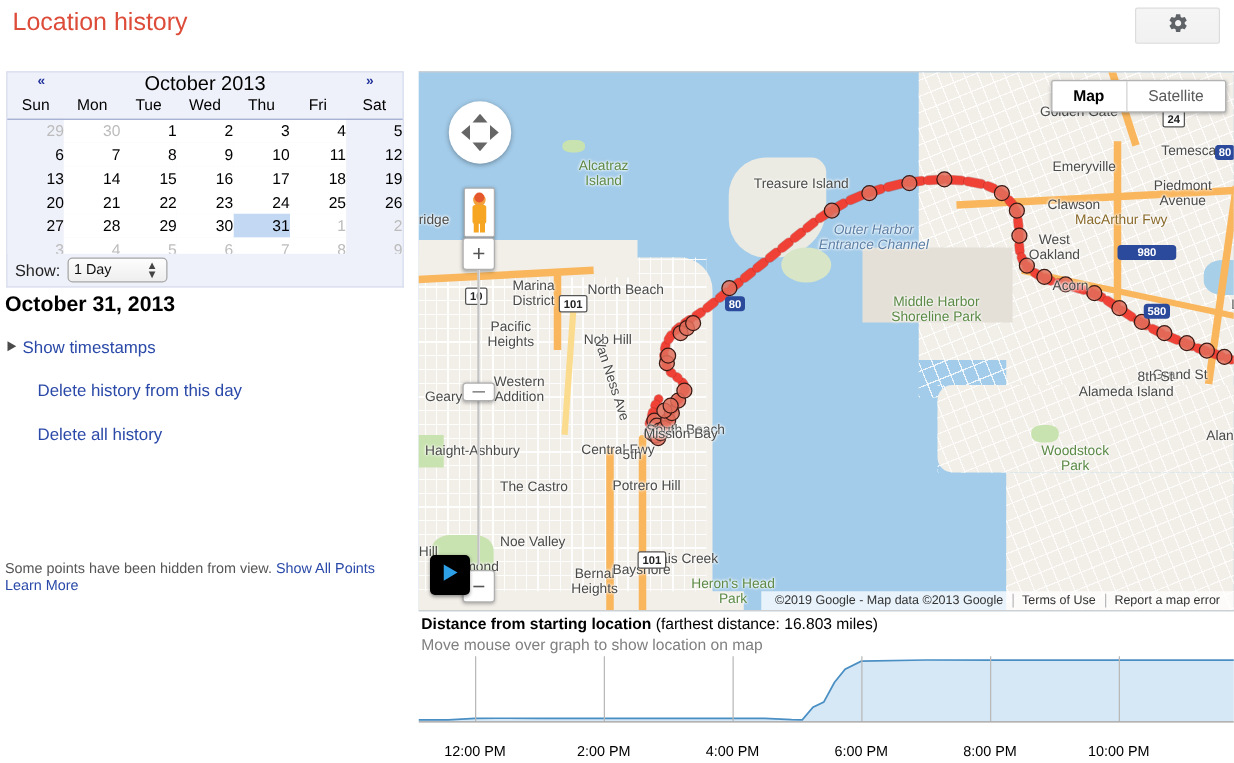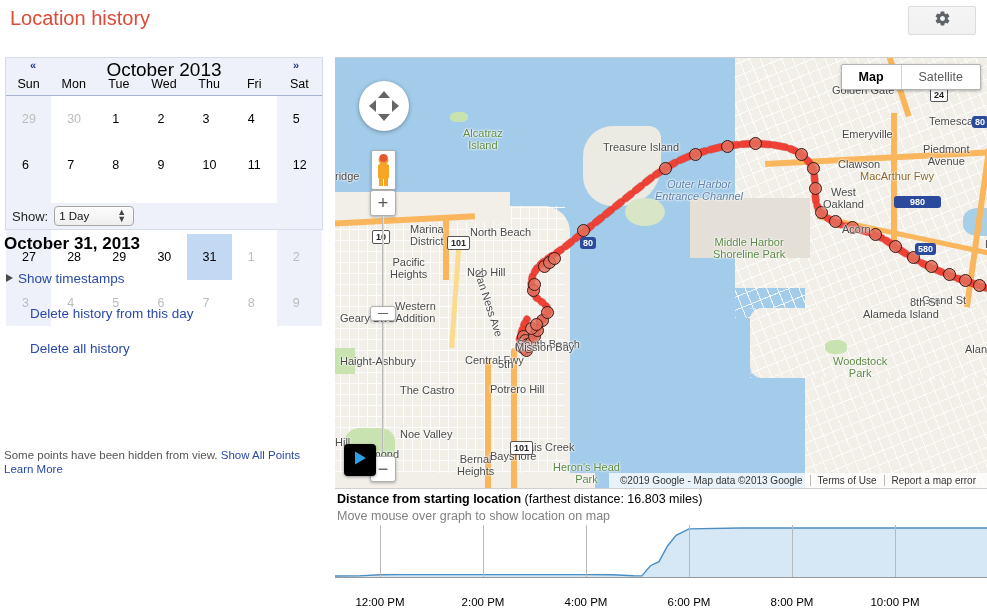--- a/index.html
+++ b/index.html
@@ -46,31 +46,31 @@
     position: relative; height: 19px; color: #21329b;
   }
   #cal-prev, #cal-next {
     position: absolute; top: 1px; font-size: 11px; font-weight: bold;
     color: #21329b; cursor: pointer; text-decoration: none;
   }
   #cal-prev { left: 24px; }
   #cal-next { right: 23px; }
   #cal-monthlabel {
     position: absolute; left: 0; right: 0; top: 1px;
-    text-align: center; font-size: 19px; color: #000;
+    text-align: center; font-size: 16px; color: #000;
   }
   table.cal { border-collapse: collapse; width: 316px; table-layout: fixed; }
   table.cal th {
     font-weight: normal; font-size: 12.5px; color: #000;
     padding: 0 0 3px 0; height: 18px; text-align: center;
     border-bottom: 1px solid #a8b3d4;
   }
   table.cal td {
-    text-align: left; font-size: 12.5px; color: #000;
-    height: 19px; padding: 16px; cursor: pointer; background: #fff;
+    text-align: right; font-size: 12.5px; color: #000;
+    height: 19px; padding: 0; cursor: pointer; background: #fff;
   }
   table.cal td.wk { background: #eef1f9; }
   table.cal td.other { color: #bcbcbc; }
   table.cal td.sel { background: #c3d9f3; }
   #show-row {
     position: absolute; left: 5px; top: 155px; width: 318px; height: 27px;
     background: #eef1f9; border: 1px solid #d7dced; border-top: none;
     display: flex; align-items: center; padding-left: 6px;
   }
   #show-label { font-size: 13px; color: #222; margin-right: 6px; }
@@ -275,20 +275,29 @@
             <td class="wk">5</td>
           </tr>
           <tr>
             <td class="wk">6</td>
             <td class="">7</td>
             <td class="">8</td>
             <td class="">9</td>
             <td class="">10</td>
             <td class="">11</td>
             <td class="wk">12</td>
+          </tr>
+          <tr>
+            <td class="wk">13</td>
+            <td class="">14</td>
+            <td class="">15</td>
+            <td class="">16</td>
+            <td class="">17</td>
+            <td class="">18</td>
+            <td class="wk">19</td>
           </tr>
           <tr>
             <td class="wk">20</td>
             <td class="">21</td>
             <td class="">22</td>
             <td class="">23</td>
             <td class="">24</td>
             <td class="">25</td>
             <td class="wk">26</td>
           </tr>

